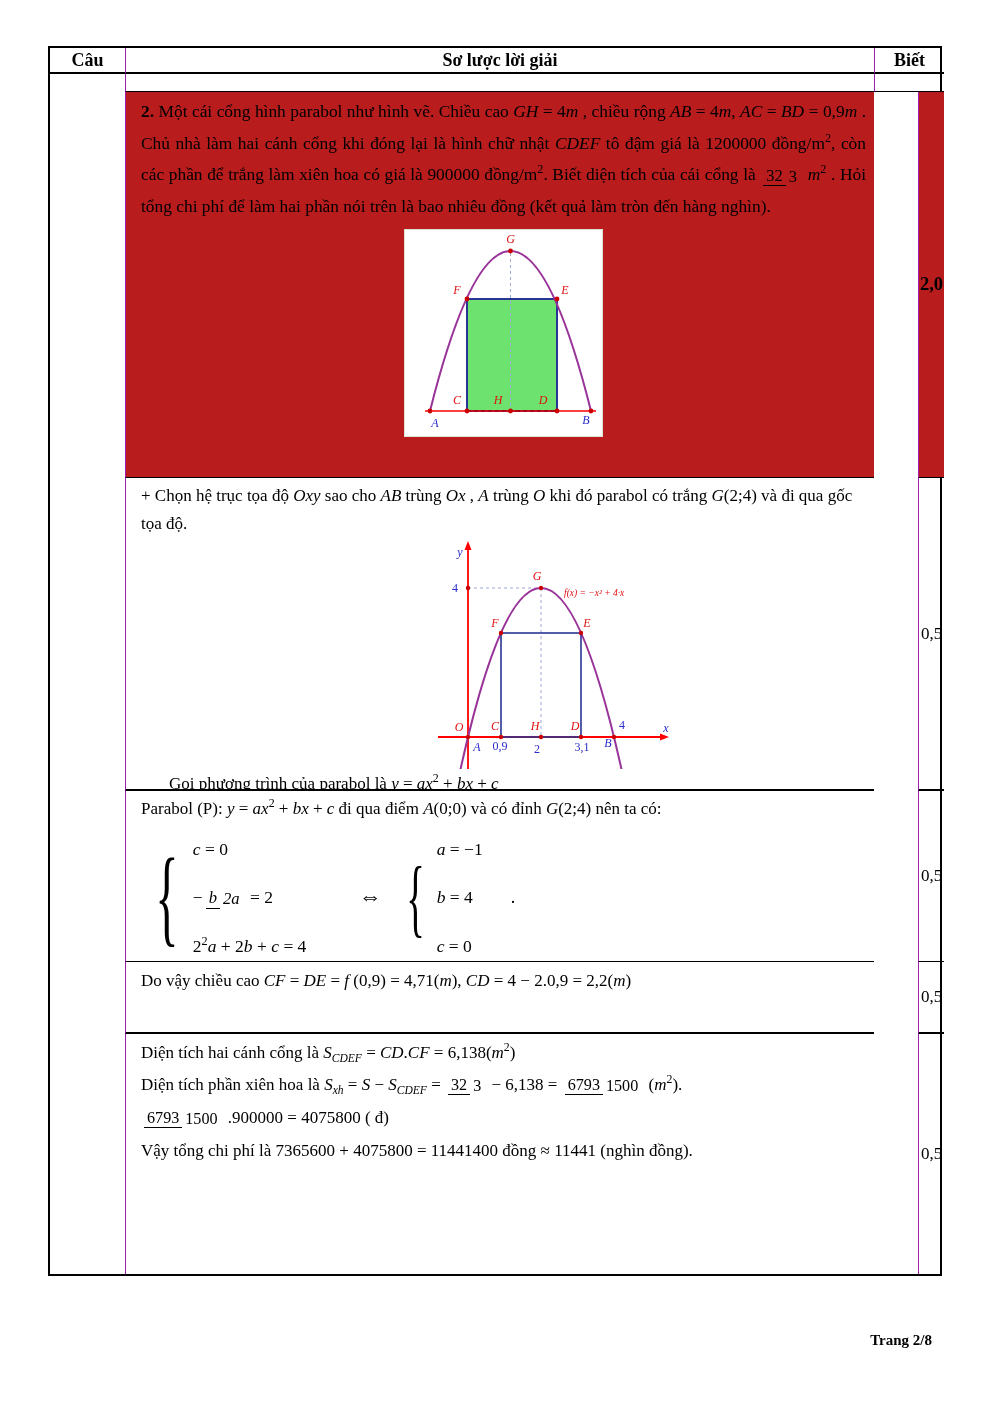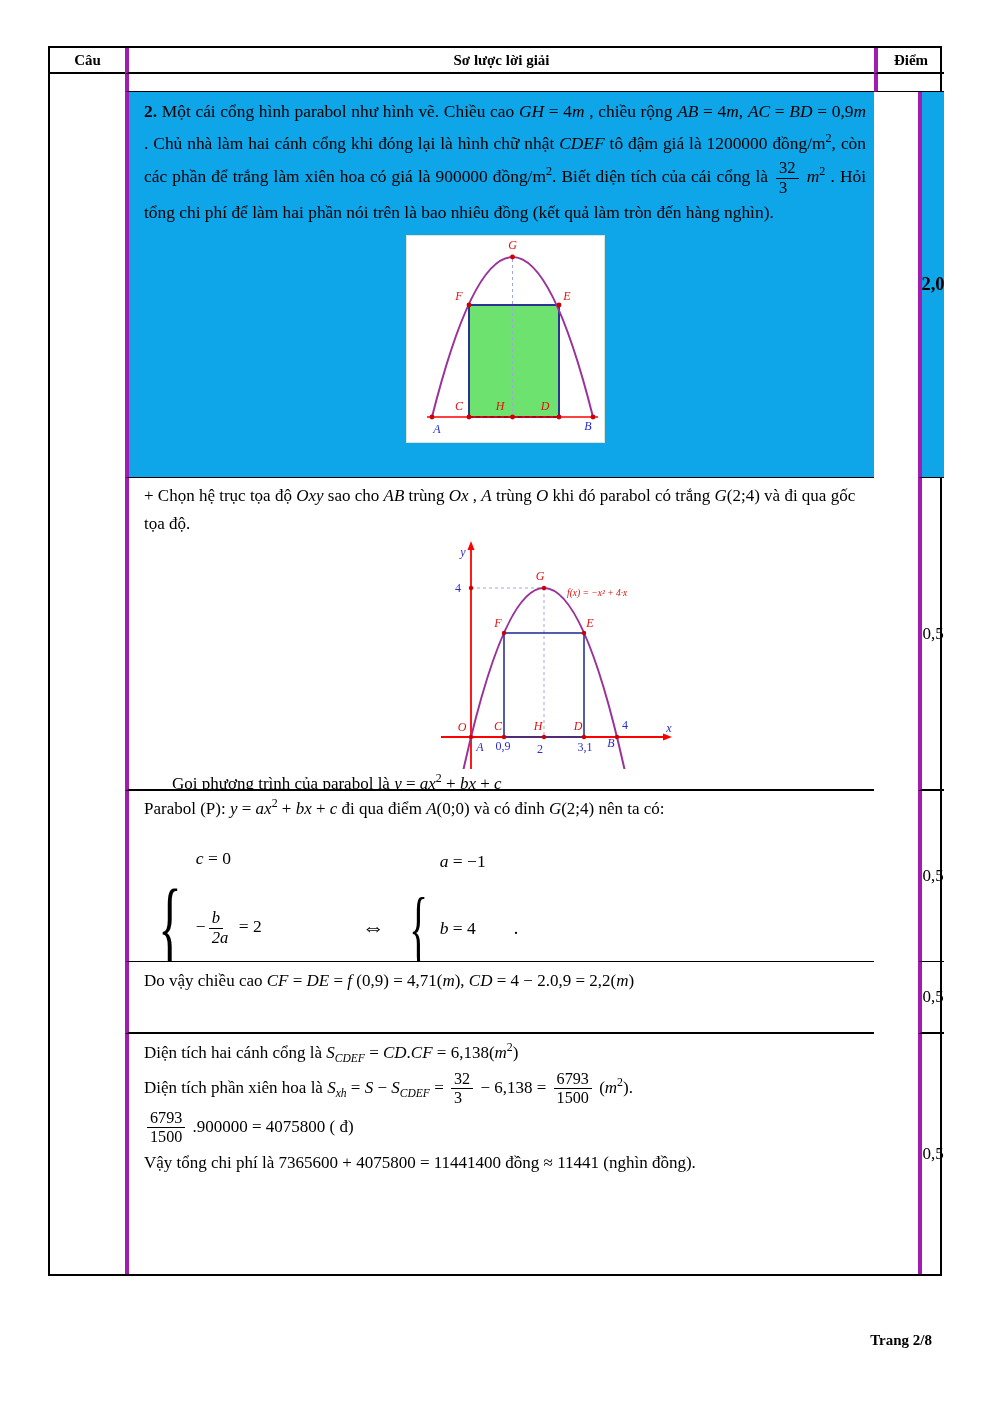--- a/index.html
+++ b/index.html
@@ -10,71 +10,71 @@
   .tbl{
     position:absolute;left:48px;top:46px;width:894px;
     display:grid;
     grid-template-columns:75px 749px 70px;
     grid-template-rows:26px 18px 386px 313px 171px 72px 240px;
     border:2px solid #000;
     box-sizing:border-box;
   }
   .cell{box-sizing:border-box;}
   .hc{display:flex;align-items:center;justify-content:center;font-weight:bold;
-      font-size:15px;border-bottom:2.5px solid #000;}
-  .bl{border-left:4px solid #a21caf;}
+      font-size:18px;border-bottom:2.5px solid #000;}
+  .bl{border-left:1px solid #a21caf;}
   .cau-col{grid-column:1;grid-row:2/8;}
   .row-b1{border-bottom:1px solid #000;}
   .row-b2{border-bottom:2px solid #000;}
-  .green{background:#0ea5e9;}
+  .green{background:#b91c1c;}
   .pts{display:flex;align-items:center;justify-content:center;font-size:17px;margin-left:44px;}
   .pts-bold{font-weight:bold;font-size:18.5px;}
   .m{padding:4px 8px 0 15px;font-size:17px;line-height:1.75;overflow:hidden;}
   .m-problem{font-size:17.4px;line-height:1.82;text-align:justify;}
   .b{font-weight:bold;}
   .mi{font-style:italic;}
   .sup{vertical-align:super;font-size:70%;line-height:0;}
   .sub{vertical-align:sub;font-size:68%;line-height:0;}
-  .frac{display:inline-flex;flex-direction:column;align-items:flex-start;
+  .frac{display:inline-flex;flex-direction:row;align-items:flex-end;
         vertical-align:middle;line-height:1.12;margin:0 3px;font-size:0.95em;}
   .frac .fn{border-bottom:1.2px solid #000;padding:0 3px;}
   .frac .fd{padding:0 3px;}
   .frac.fi{font-style:italic;}
   .fig1-wrap{width:197px;margin:6px auto 0 auto;background:#fff;
              border:1px solid #d9e5d1;}
   .fig2-wrap{margin:2px 0 0 295px;width:242px;}
   .fig2-wrap svg,.fig1-wrap svg{display:block;}
   .intro{line-height:1.62;}
   .eqline{line-height:1.5;margin-top:2px;margin-left:28px;}
   .sys{display:flex;align-items:center;margin-top:2px;}
   .brace{font-family:"Liberation Serif",serif;line-height:1;transform:scaleX(0.45);}
   .brace.big{font-size:108px;}
   .brace.small{font-size:86px;}
   .syscol{display:flex;flex-direction:column;font-size:17.5px;}
-  .syscol .ln{margin:18px 0;}
+  .syscol .ln{margin:9px 0;}
   .iff{margin-left:52px;font-size:23px;}
   .rgrp{margin-left:14px;}
   .period{margin-left:28px;font-size:18px;}
   .m-cost > div{margin-bottom:2px;}
   .cost-just{text-align:justify;line-height:1.9;}
   .footer{position:absolute;top:1332px;right:60px;font-size:15px;font-weight:bold;}
   svg text{font-family:"Liberation Serif",serif;}
   .lbl-red{fill:#e01010;font-style:italic;font-size:12px;}
   .lbl-blue{fill:#2b2bcc;font-style:italic;font-size:12px;}
   .num-blue{fill:#2b2bcc;font-size:12px;}
   .fx-red{fill:#e01010;font-style:italic;font-size:9.5px;}
 </style>
 </head>
 <body>
 
 <div class="tbl">
 
   <div class="cell hc">Câu</div>
   <div class="cell hc bl">Sơ lược lời giải</div>
-  <div class="cell hc bl">Điểm</div>
+  <div class="cell hc bl">Biết</div>
 
   <div class="cell cau-col"></div>
 
   <div class="cell bl row-b1" style="grid-column:2;"></div>
   <div class="cell bl row-b1" style="grid-column:3;"></div>
 
   <div class="cell bl row-b1 green m m-problem" style="grid-column:2;">
     <div><span class="b">2.</span><span> Một cái cổng hình parabol như hình vẽ. Chiều cao </span><span class="mi">GH</span><span> = 4</span><span class="mi">m</span><span> , chiều rộng </span><span class="mi">AB</span><span> = 4</span><span class="mi">m</span><span>, </span><span class="mi">AC</span><span> = </span><span class="mi">BD</span><span> = 0,9</span><span class="mi">m</span><span> . Chủ nhà làm hai cánh cổng khi đóng lại là hình chữ nhật </span><span class="mi">CDEF</span><span> tô đậm giá là 1200000 đồng/m</span><span class="sup">2</span><span>, còn các phần để trắng làm xiên hoa có giá là 900000 đồng/m</span><span class="sup">2</span><span>. Biết diện tích của cái cổng là </span><span class="frac">
           <span class="fn">32</span>
           <span class="fd">3</span>

